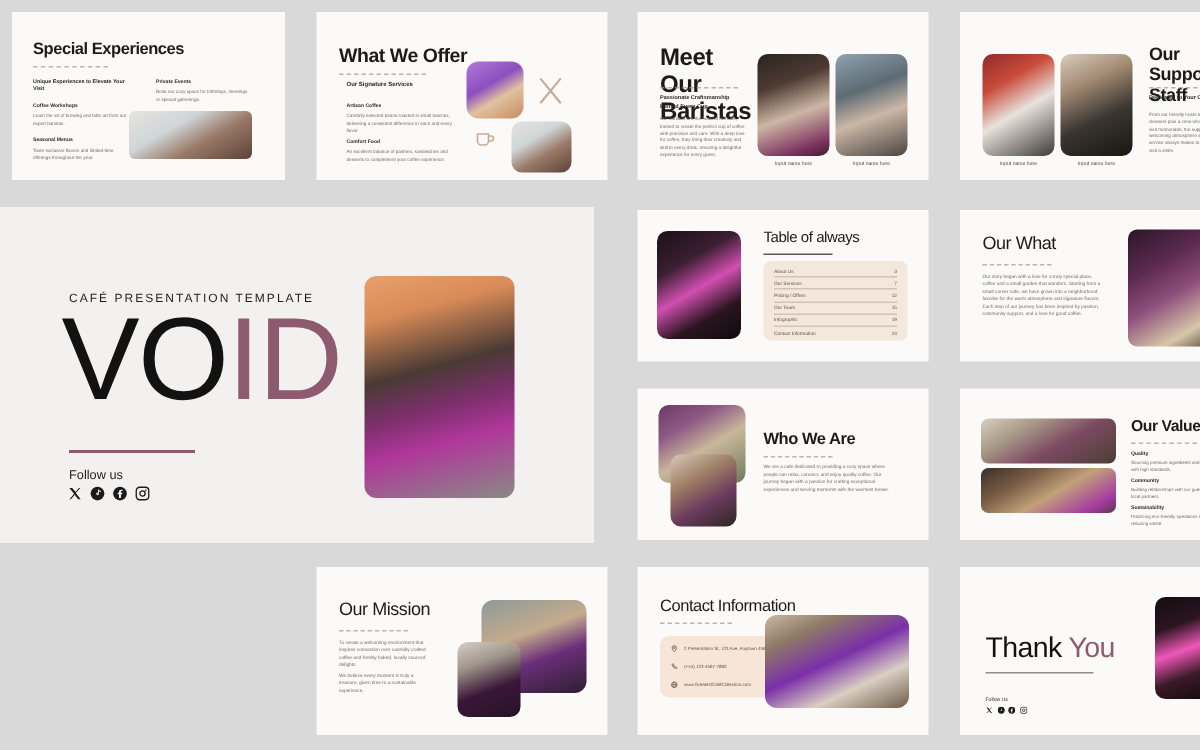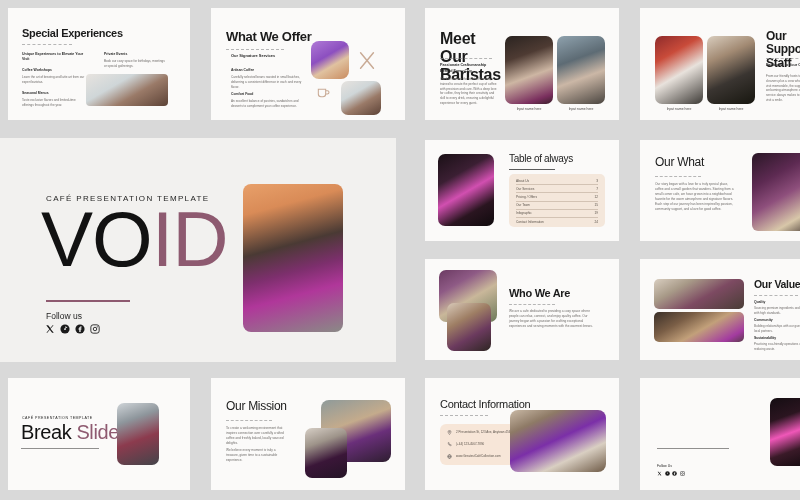--- a/index.html
+++ b/index.html
@@ -209,26 +209,20 @@
     <div class="h-title" style="position:absolute;left:114px;top:20px;font-size:10.5px;">Our Values</div>
     <div class="rule-dash" style="position:absolute;left:114px;top:36px;width:44px;"></div>
     <div class="sub" style="position:absolute;left:114px;top:41px;font-size:3.4px;">Quality</div>
     <div class="body-txt" style="position:absolute;left:114px;top:47px;width:62px;font-size:3px;">Sourcing premium ingredients and brewing with high standards.</div>
     <div class="sub" style="position:absolute;left:114px;top:59px;font-size:3.4px;">Community</div>
     <div class="body-txt" style="position:absolute;left:114px;top:65px;width:62px;font-size:3px;">Building relationships with our guests and local partners.</div>
     <div class="sub" style="position:absolute;left:114px;top:77px;font-size:3.4px;">Sustainability</div>
     <div class="body-txt" style="position:absolute;left:114px;top:83px;width:62px;font-size:3px;">Practicing eco-friendly operations and reducing waste.</div>
   </div>
 
-  <div class="slide white" style="left:8px; top:378px; width:182px; height:112px;">
-    <div style="position:absolute;left:14px;top:38px;font-size:3.6px;letter-spacing:.5px;color:#1e1e1e;">CAFÉ PRESENTATION TEMPLATE</div>
-    <div style="position:absolute;left:13px;top:43px;font-size:20px;font-weight:400;letter-spacing:-.4px;color:#121212;"><span>Break</span> <span style="color:#8e5a70;">Slide</span></div>
-    <div style="position:absolute;left:13px;top:70px;width:78px;height:1px;background:#4a4746;opacity:.6;"></div>
-    <div class="photo ph-flowers" style="position:absolute;left:109px;top:25px;width:42px;height:62px;border-radius:7px;"></div>
-  </div>
 
   <div class="slide white" style="left:211px; top:378px; width:194px; height:112px;">
     <div class="h-title" style="position:absolute;left:15px;top:22px;font-size:12px;font-weight:500;">Our Mission</div>
     <div class="rule-dash" style="position:absolute;left:15px;top:42px;width:46px;"></div>
     <div class="body-txt" style="position:absolute;left:15px;top:48px;width:60px;font-size:3.2px;">To create a welcoming environment that inspires connection over carefully crafted coffee and freshly baked, locally sourced delights.</div>
     <div class="body-txt" style="position:absolute;left:15px;top:70px;width:60px;font-size:3.2px;">We believe every moment is truly a treasure, given time to a sustainable experience.</div>
     <div class="photo ph-delicate" style="position:absolute;left:110px;top:22px;width:70px;height:62px;border-radius:8px;"></div>
     <div class="photo ph-kid" style="position:absolute;left:94px;top:50px;width:42px;height:50px;border-radius:7px;"></div>
   </div>
 
@@ -255,20 +249,21 @@
             <ellipse cx="12" cy="12" rx="4" ry="9" fill="none" stroke="#4a4746" stroke-width="2"></ellipse>
             <path d="M3 12h18" stroke="#4a4746" stroke-width="2"></path>
           </svg>
         <span style="font-size:3px;color:#5a524a;">www.GreatestCaféCollection.com</span>
       </div>
     </div>
     <div class="photo ph-food" style="position:absolute;left:85px;top:32px;width:96px;height:62px;border-radius:8px;"></div>
   </div>
 
   <div class="slide white" style="left:640px; top:378px; width:194px; height:112px;">
+    <div style="position:absolute;left:17px;top:44px;font-size:19px;font-weight:400;letter-spacing:-.4px;color:#121212;"><span>Thank</span> <span style="color:#8e5a70;">You</span></div>
     <div style="position:absolute;left:17px;top:70px;width:72px;height:1px;background:#4a4746;opacity:.6;"></div>
     <div style="position:absolute;left:17px;top:86px;font-size:3.4px;color:#1e1e1e;">Follow Us</div>
     <div style="position:absolute;left:17px;top:93px;display:flex;gap:2.5px;">
       <svg style="width:5px;height:5px;" viewBox="0 0 24 24">
           <path d="M3 3l7.5 9.5L3.3 21h2.2l6-7 5.5 7H21l-7.8-9.9L20.6 3h-2.2l-5.6 6.6L7.6 3z" fill="#1b1b1b"></path>
         </svg>
       <svg style="width:5px;height:5px;" viewBox="0 0 24 24">
           <circle cx="12" cy="12" r="11" fill="#1b1b1b"></circle>
           <path d="M14.3 5.6v6.9a2.2 2.2 0 1 1-1.8-2.2v1.8a.6.6 0 1 0 .5.6V5.6z" fill="#fff"></path>
         </svg>

